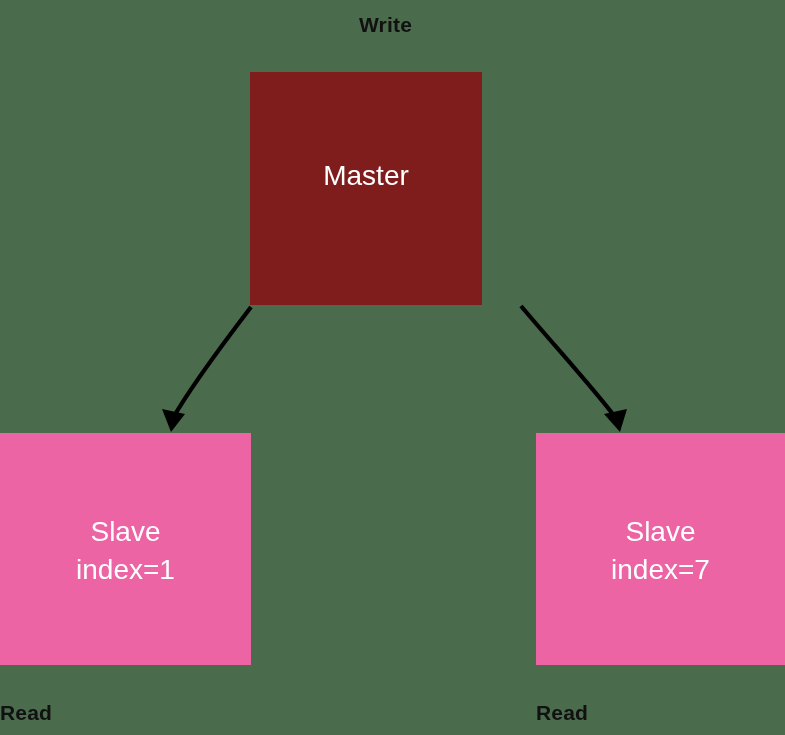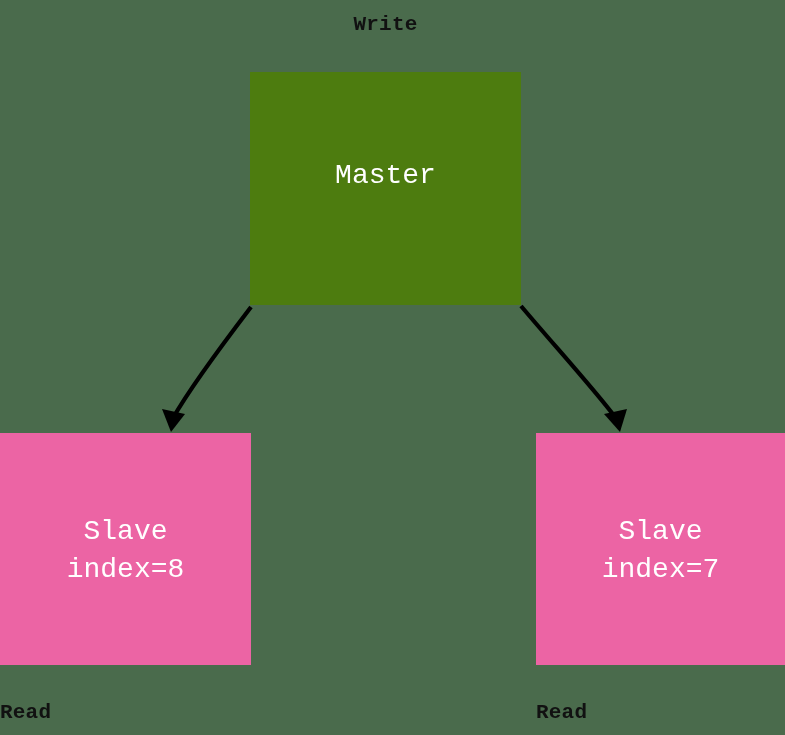--- a/index.html
+++ b/index.html
@@ -10,21 +10,20 @@
     width: 785px;
     height: 735px;
     background: #4a6b4c;
     font-family: "Liberation Sans", sans-serif;
     overflow: hidden;
   }
   #canvas {
     position: relative;
     width: 785px;
     height: 735px;
-    font-family: Liberation Mono, monospace;
   }
 
   .label-bold {
     position: absolute;
     font-weight: bold;
     color: #111111;
     font-size: 21px;
     letter-spacing: 0.2px;
     text-align: left;
     white-space: nowrap;
@@ -56,23 +55,23 @@
     align-items: center;
     color: #ffffff;
     font-size: 28px;
     line-height: 38px;
     white-space: nowrap;
   }
 
   #master-box {
     left: 250px;
     top: 72px;
-    width: 271px;
+    width: 232px;
     height: 233px;
-    background: #4d7c0f;
+    background: #7f1d1d;
     padding-top: 85px;
     gap: 32px;
   }
   #slave-box-left {
     left: 0px;
     top: 433px;
     width: 251px;
     height: 232px;
     background: #ec64a4;
     padding-top: 80px;
@@ -122,21 +121,21 @@
       <polygon class="arrow-head" points="620,432 604,414 627,409"></polygon>
     </g>
   </svg>
 
   <div class="node-box" id="master-box">
     <span>Master</span>
   </div>
 
   <div class="node-box" id="slave-box-left">
     <span>Slave</span>
-    <span>index=8</span>
+    <span>index=1</span>
   </div>
 
   <div class="node-box" id="slave-box-right">
     <span>Slave</span>
     <span>index=7</span>
   </div>
 
   <div class="label-bold" id="read-label-left">Read</div>
 
   <div class="label-bold" id="read-label-right">Read</div>

